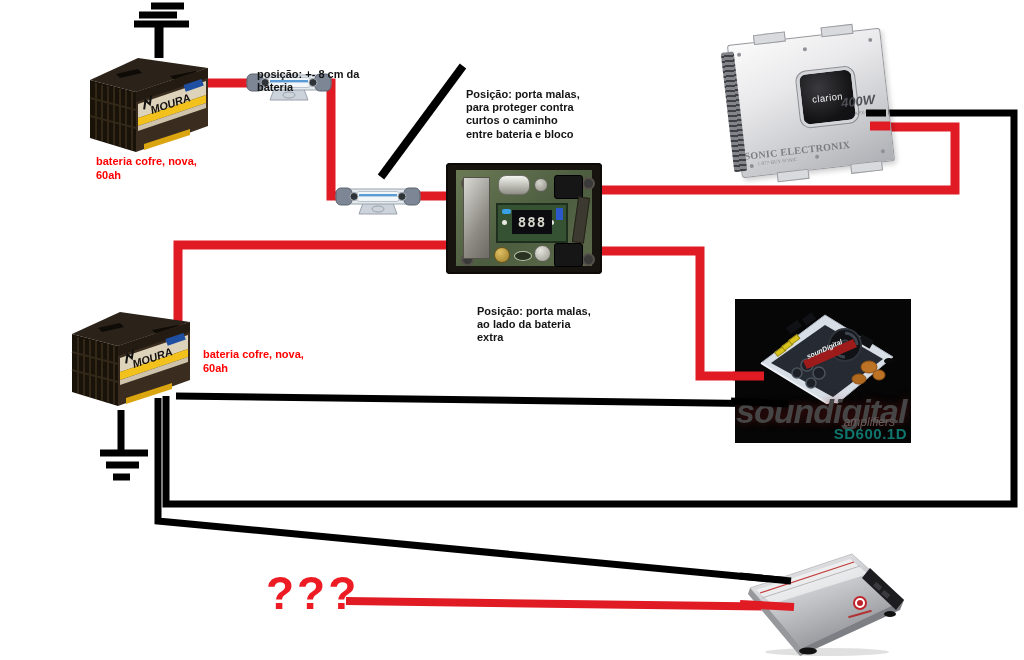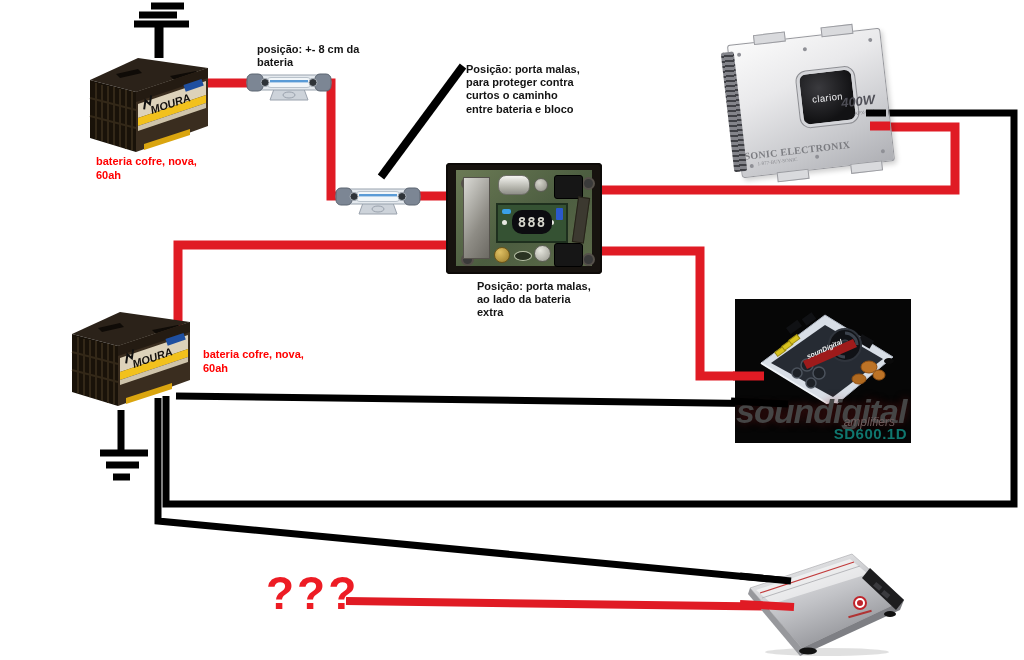--- a/index.html
+++ b/index.html
@@ -2,21 +2,21 @@
 <html><head>
 <meta charset="utf-8">
 <style>
   html,body{margin:0;padding:0;background:#fff;}
   .canvas{position:relative;width:1024px;height:660px;background:#ffffff;overflow:hidden;
           font-family:"Liberation Sans",sans-serif;}
   .canvas svg{display:block;}
   .abs{position:absolute;}
   
   .note{position:absolute;font-weight:bold;font-size:11px;line-height:1.2;color:#141414;
-        white-space:pre-line;}
+        white-space:pre-line;margin-top:25px;}
   .note-red{position:absolute;font-weight:bold;font-size:11px;line-height:1.25;color:#ff0000;
         white-space:pre-line;}
   .qmarks{position:absolute;left:266px;top:570px;font-size:46px;font-weight:bold;
         color:#ed1c24;letter-spacing:3px;line-height:1;}
   
   .clarion{position:absolute;left:720px;top:24px;width:176px;height:164px;}
   .clarion-body{position:absolute;left:14px;top:12px;right:8px;bottom:18px;
         transform:rotate(-6.5deg);border:1px solid #96979c;border-radius:3px;
         background:linear-gradient(160deg,#fbfbfb 0%,#e9e9eb 35%,#c6c7cb 75%,#aeafb4 100%);
         box-shadow:2px 3px 5px rgba(0,0,0,.18);}
@@ -59,21 +59,21 @@
   .b-barrel{position:absolute;left:52px;top:12px;width:30px;height:18px;border-radius:8px;
       background:linear-gradient(#f4f4f0,#b8b8b0 60%,#8f8f88);border:1px solid #6f6f68;}
   .b-screw{position:absolute;left:88px;top:15px;width:12px;height:12px;border-radius:50%;
       background:radial-gradient(circle at 35% 30%,#d6d6cc,#8a8a80);border:1px solid #5f5f58;}
   .b-conn{position:absolute;width:27px;height:22px;background:#161616;border:1px solid #000;
       border-radius:3px;}
   .b-conn.tr{left:108px;top:12px;} .b-conn.br{left:108px;top:80px;}
   .vm{position:absolute;left:50px;top:40px;width:68px;height:36px;background:#355233;
       border:2px solid #1e2f1e;}
   .vm-screen{position:absolute;left:14px;top:5px;width:40px;height:24px;background:#0c0c10;
-      display:flex;align-items:center;justify-content:center;border-radius:10px;}
+      display:flex;align-items:center;justify-content:center;}
   .vm-digits{font-family:"DejaVu Sans Mono",monospace;font-weight:bold;font-size:14px;
       color:#d8d8ce;letter-spacing:1px;}
   .vm-led{position:absolute;left:4px;top:4px;width:9px;height:5px;background:#3aa0e8;border-radius:2px;}
   .vm-cap{position:absolute;right:3px;top:3px;width:7px;height:12px;background:#2b59cc;border-radius:1px;}
   .vm-dot{position:absolute;width:5px;height:5px;border-radius:50%;background:#e8e8e2;top:15px;}
   .b-brass{position:absolute;left:48px;top:84px;width:14px;height:14px;border-radius:50%;
       background:radial-gradient(circle at 35% 30%,#e0c063,#9a7b2a);border:1px solid #6d5518;}
   .b-oval{position:absolute;left:68px;top:88px;width:16px;height:8px;border-radius:50%;
       background:#2a3322;border:1px solid #b9c2a8;}
   .b-vscrew{position:absolute;left:88px;top:82px;width:15px;height:15px;border-radius:50%;

